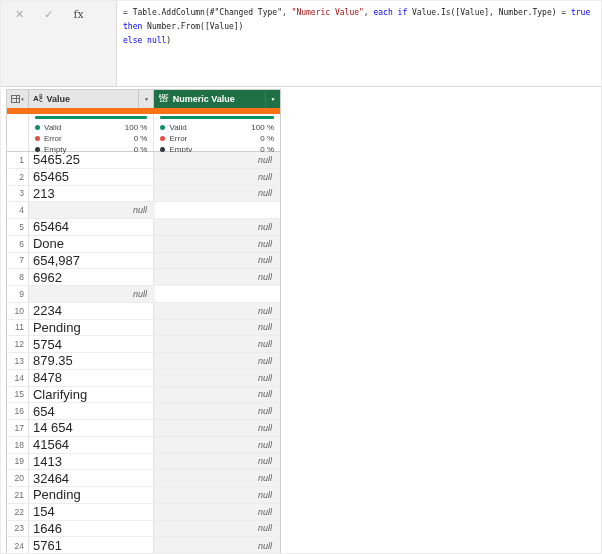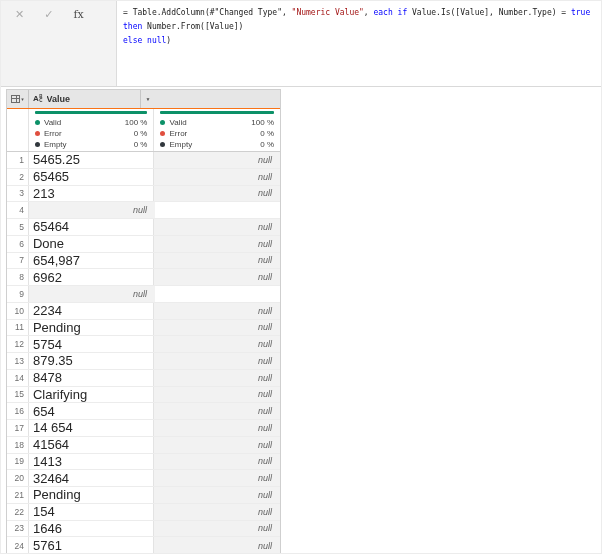--- a/index.html
+++ b/index.html
@@ -65,21 +65,21 @@
   .ti-stack { display:flex; flex-direction:column; font-size:4.5px; line-height:4.5px; letter-spacing:0.2px; }
 
   .filter-btn {
     margin-left:auto; width:15px; align-self:stretch;
     display:flex; align-items:center; justify-content:center;
     border-left:1px solid #c6c6c6; font-size:5px; color:#555;
   }
   .selected .filter-btn { border-left-color:#2f8257; color:#fff; }
 
   
-  .pq-quality { display:flex; height:44px; background:#fff; border-bottom:1px solid #cfcfcf; border-top:1px solid #f97316; }
+  .pq-quality { display:flex; height:44px; background:#fff; border-bottom:1px solid #cfcfcf; border-top:6px solid #f97316; }
   .q-gutter { width:22px; border-right:1px solid #e3e3e3; }
   .q-cell { width:126px; border-right:1px solid #e3e3e3; padding:2px 6px 0 6px; }
   .q-cell:last-child { border-right:none; }
   .q-bar { height:3px; border-radius:1px; margin-bottom:3px; }
   .q-row { display:flex; align-items:center; font-size:8px; color:#444; height:11px; }
   .q-dot { width:5px; height:5px; border-radius:50%; margin-right:4px; flex:none; }
   .q-val { margin-left:auto; }
 
   
   .pq-body .row { display:flex; height:16.75px; border-bottom:1px solid #ececec; }
@@ -124,20 +124,28 @@
           <span class="ti-a">A</span>
           <span class="ti-bc">
             <span>B</span>
             <span>C</span>
           </span>
         </span>
       <span class="col-label">Value</span>
       <span class="filter-btn">▼</span>
     </div>
 
+    <div class="col-header selected">
+      <span class="type-icon ti-stack">
+          <span>ABC</span>
+          <span>123</span>
+        </span>
+      <span class="col-label">Numeric Value</span>
+      <span class="filter-btn">▼</span>
+    </div>
   </div>
 
   <div class="pq-quality">
     <div class="q-gutter"></div>
     <div class="q-cell">
       <div class="q-bar" style="background: rgb(12, 145, 104);"></div>
     <div class="q-row">
           <span class="q-dot" style="background: rgb(12, 145, 104);"></span>
           <span class="q-label">Valid</span>
           <span class="q-val">100 %</span>

